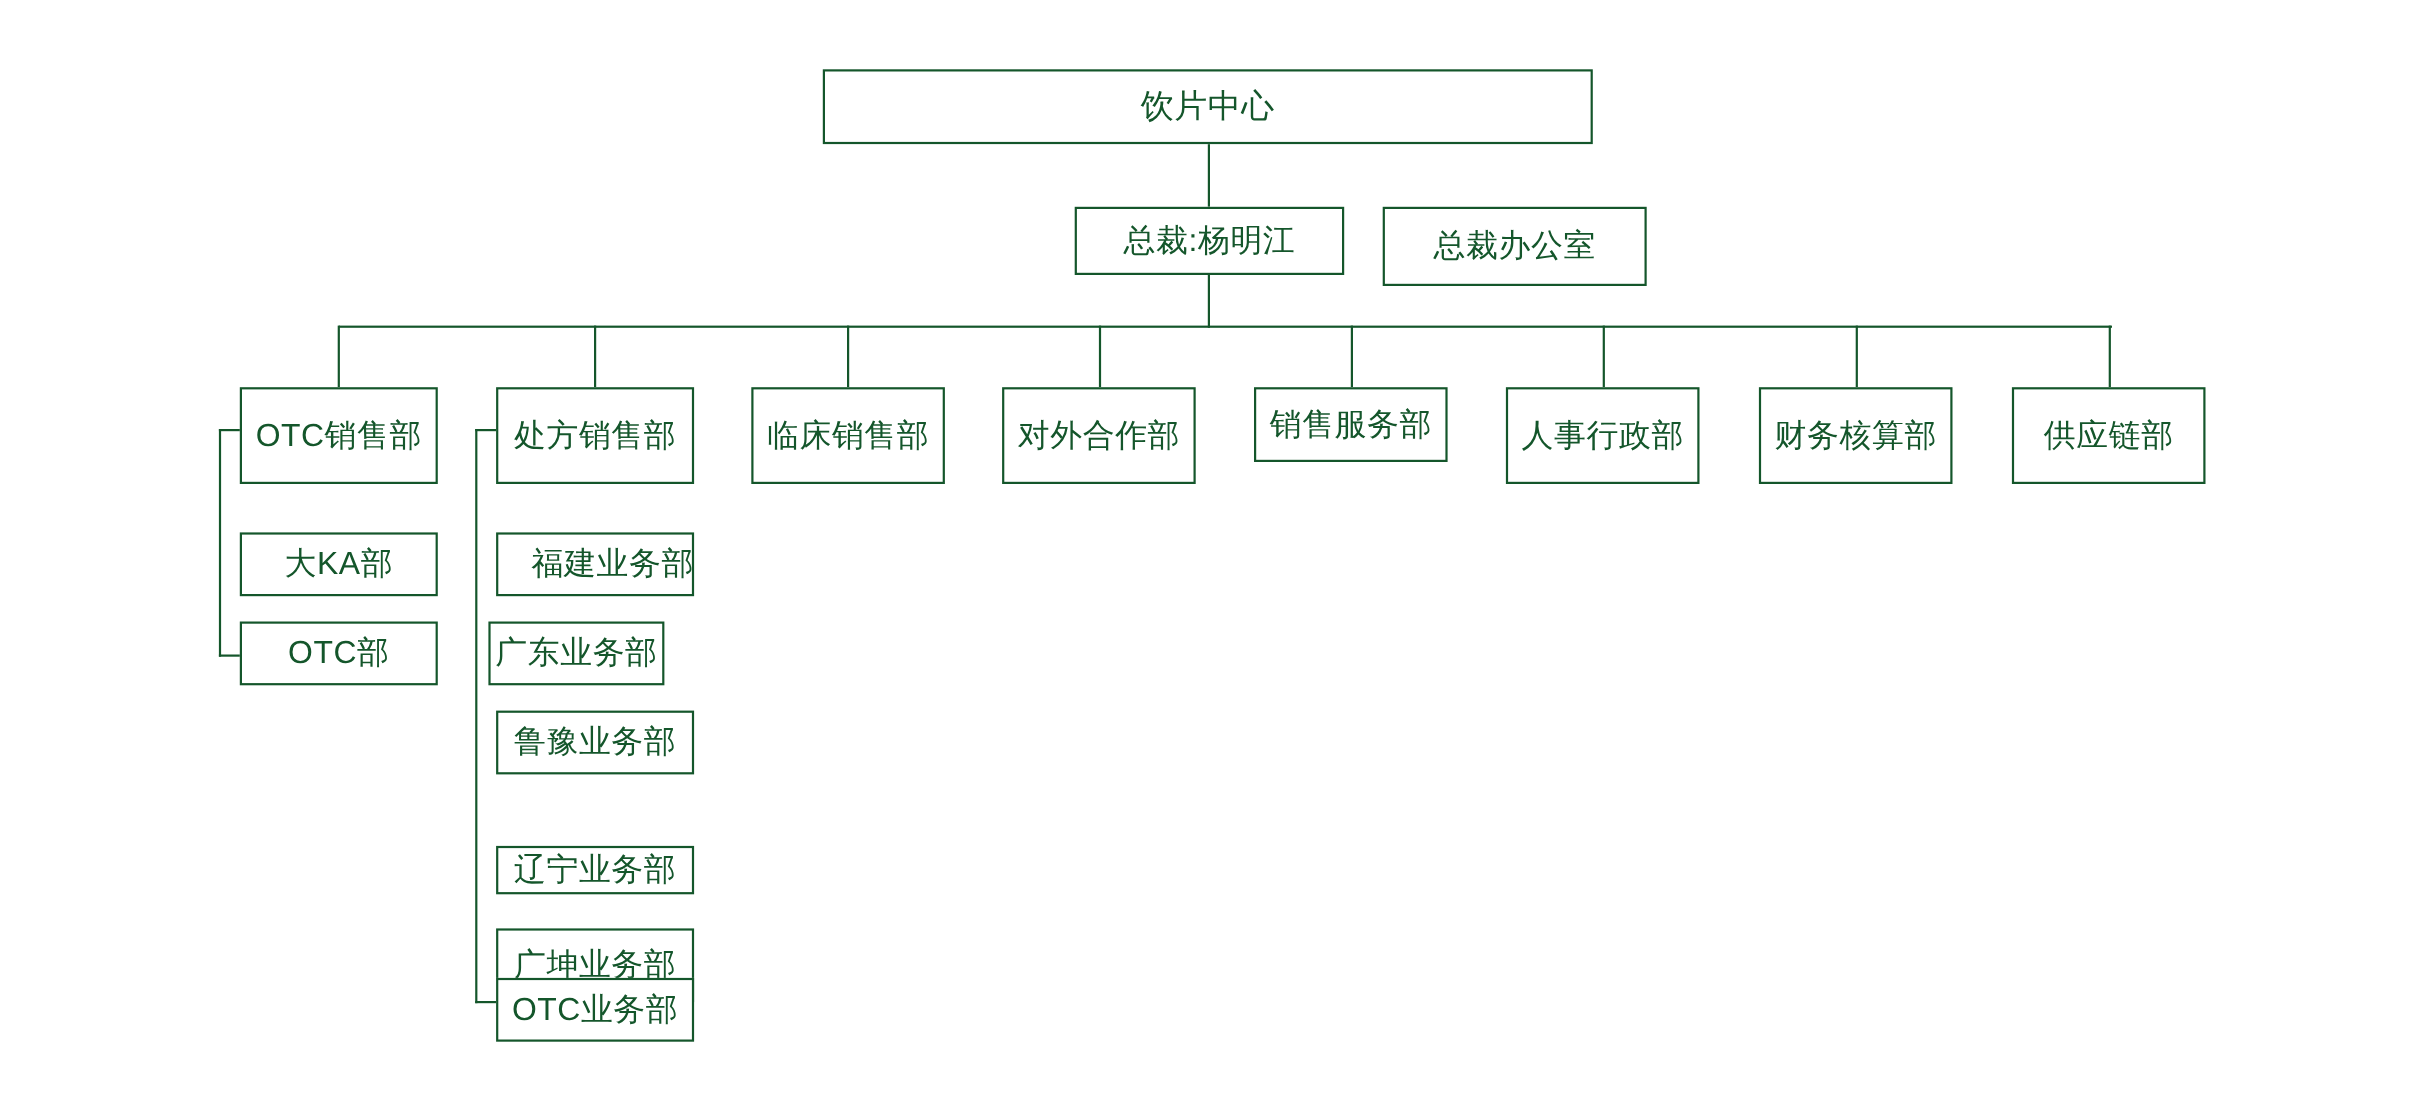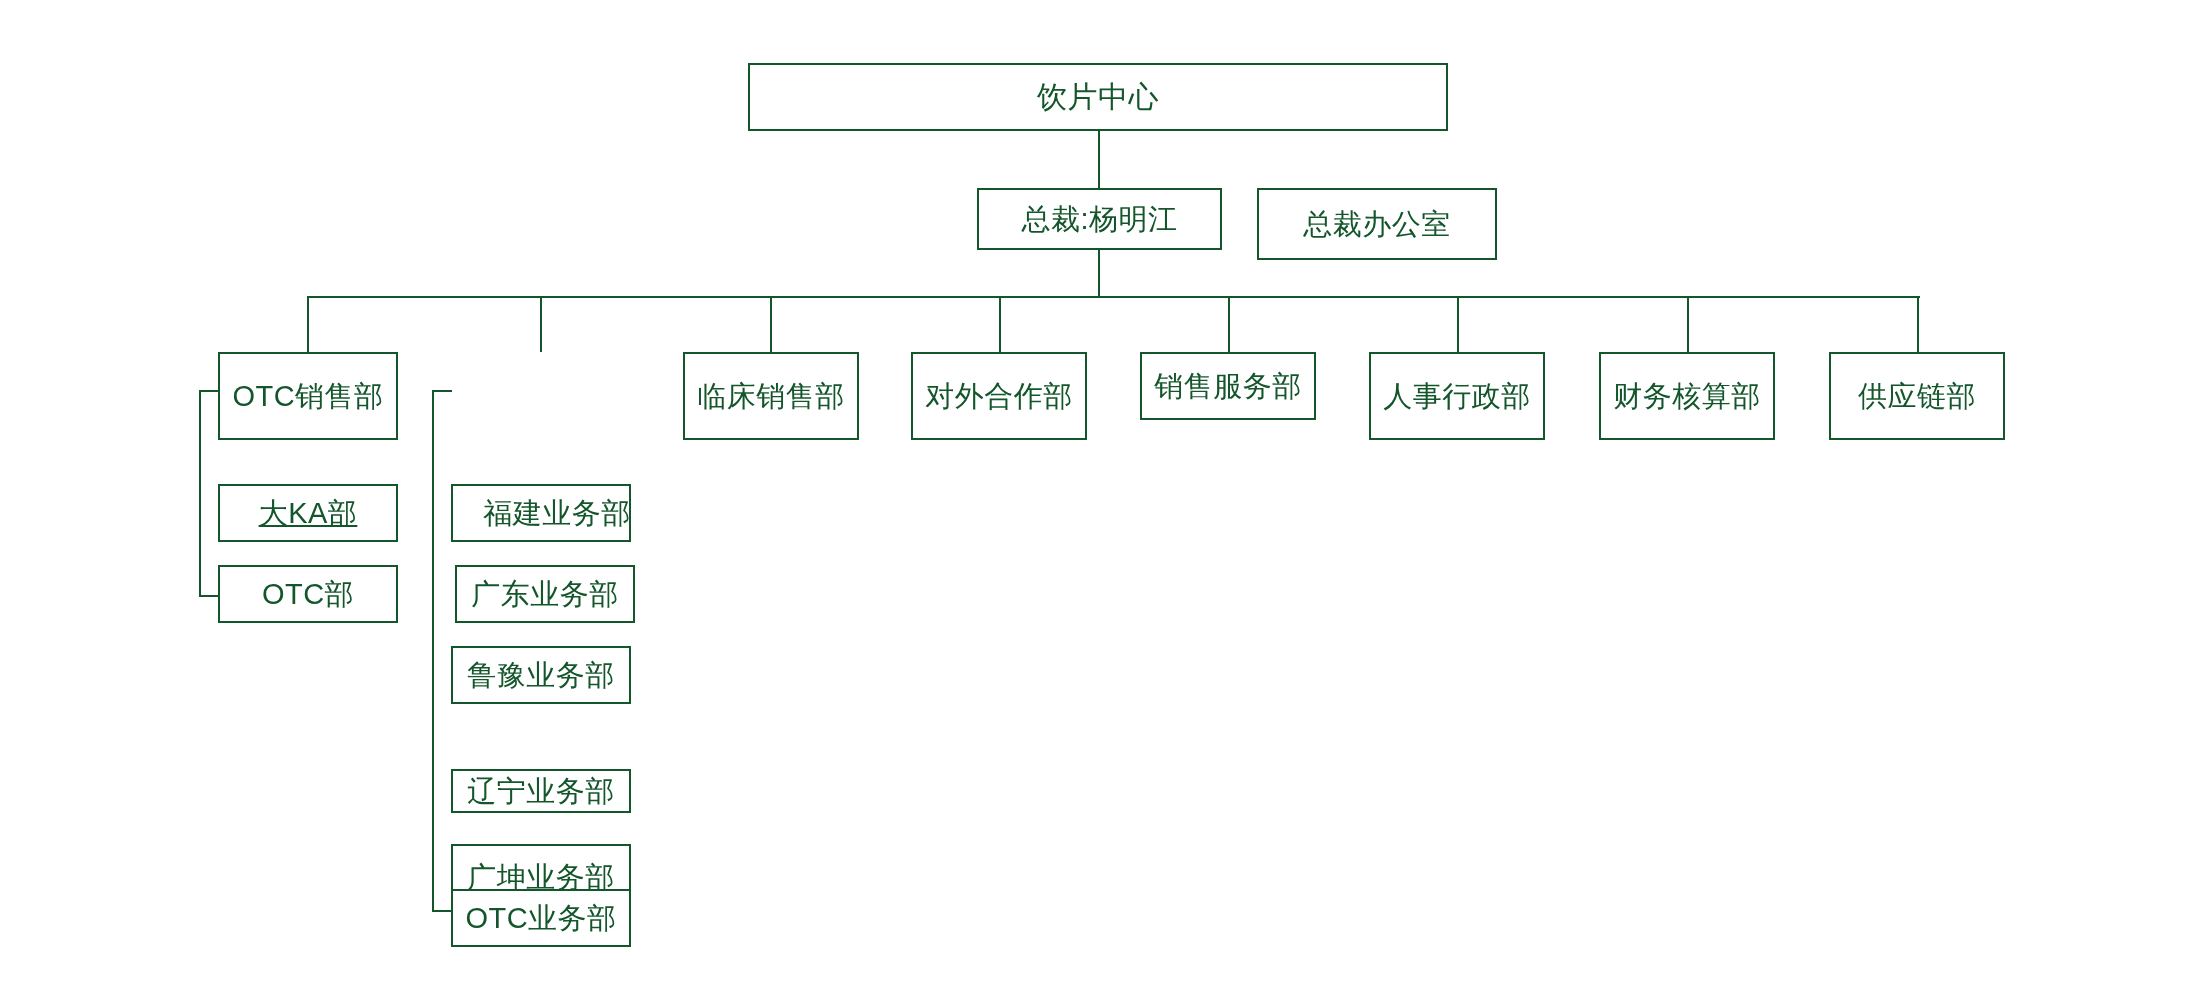--- a/index.html
+++ b/index.html
@@ -65,48 +65,49 @@
   <div class="conn v" style="left:540px; top:296px; height:56px;"></div>
   <div class="conn v" style="left:770px; top:296px; height:56px;"></div>
   <div class="conn v" style="left:999px; top:296px; height:56px;"></div>
   <div class="conn v" style="left:1228px; top:296px; height:56px;"></div>
   <div class="conn v" style="left:1457px; top:296px; height:56px;"></div>
   <div class="conn v" style="left:1687px; top:296px; height:56px;"></div>
   <div class="conn v" style="left:1917px; top:296px; height:56px;"></div>
 
   <div class="node" style="left:218px; top:352px; width:180px; height:88px;">OTC销售部</div>
 
+  <div class="node" style="left:451px; top:352px; width:180px; height:88px;">处方销售部</div>
 
   <div class="node" style="left:683px; top:352px; width:176px; height:88px;">临床销售部</div>
 
   <div class="node" style="left:911px; top:352px; width:176px; height:88px;">对外合作部</div>
 
   <div class="node" style="left:1140px; top:352px; width:176px; height:68px;">销售服务部</div>
 
   <div class="node" style="left:1369px; top:352px; width:176px; height:88px;">人事行政部</div>
 
   <div class="node" style="left:1599px; top:352px; width:176px; height:88px;">财务核算部</div>
 
   <div class="node" style="left:1829px; top:352px; width:176px; height:88px;">供应链部</div>
 
   <div class="conn v" style="left:199px; top:390px; height:207px;"></div>
   <div class="conn h" style="left:199px; top:390px; width:20px;"></div>
   <div class="conn h" style="left:199px; top:595px; width:20px;"></div>
 
-  <div class="node" style="left:218px; top:484px; width:180px; height:58px;text-decoration:underline;">大KA部</div>
+  <div class="node" style="left:218px; top:484px; width:180px; height:58px;">大KA部</div>
 
   <div class="node" style="left:218px; top:565px; width:180px; height:58px;">OTC部</div>
 
   <div class="conn v" style="left:432px; top:390px; height:522px;"></div>
   <div class="conn h" style="left:432px; top:390px; width:20px;"></div>
   <div class="conn h" style="left:432px; top:910px; width:20px;"></div>
 
   <div class="node" style="left:451px; top:484px; width:180px; height:58px;padding-left:32px;">福建业务部</div>
 
-  <div class="node" style="left:455px; top:565px; width:180px; height:58px;">广东业务部</div>
+  <div class="node" style="left:444px; top:565px; width:160px; height:58px;">广东业务部</div>
 
   <div class="node" style="left:451px; top:646px; width:180px; height:58px;">鲁豫业务部</div>
 
   <div class="node" style="left:451px; top:769px; width:180px; height:44px;">辽宁业务部</div>
 
   <div class="node" style="left:451px; top:844px; width:180px; height:67px;">广坤业务部</div>
 
   <div class="node" style="left:451px; top:889px; width:180px; height:58px;">OTC业务部</div>
 
 </div>

